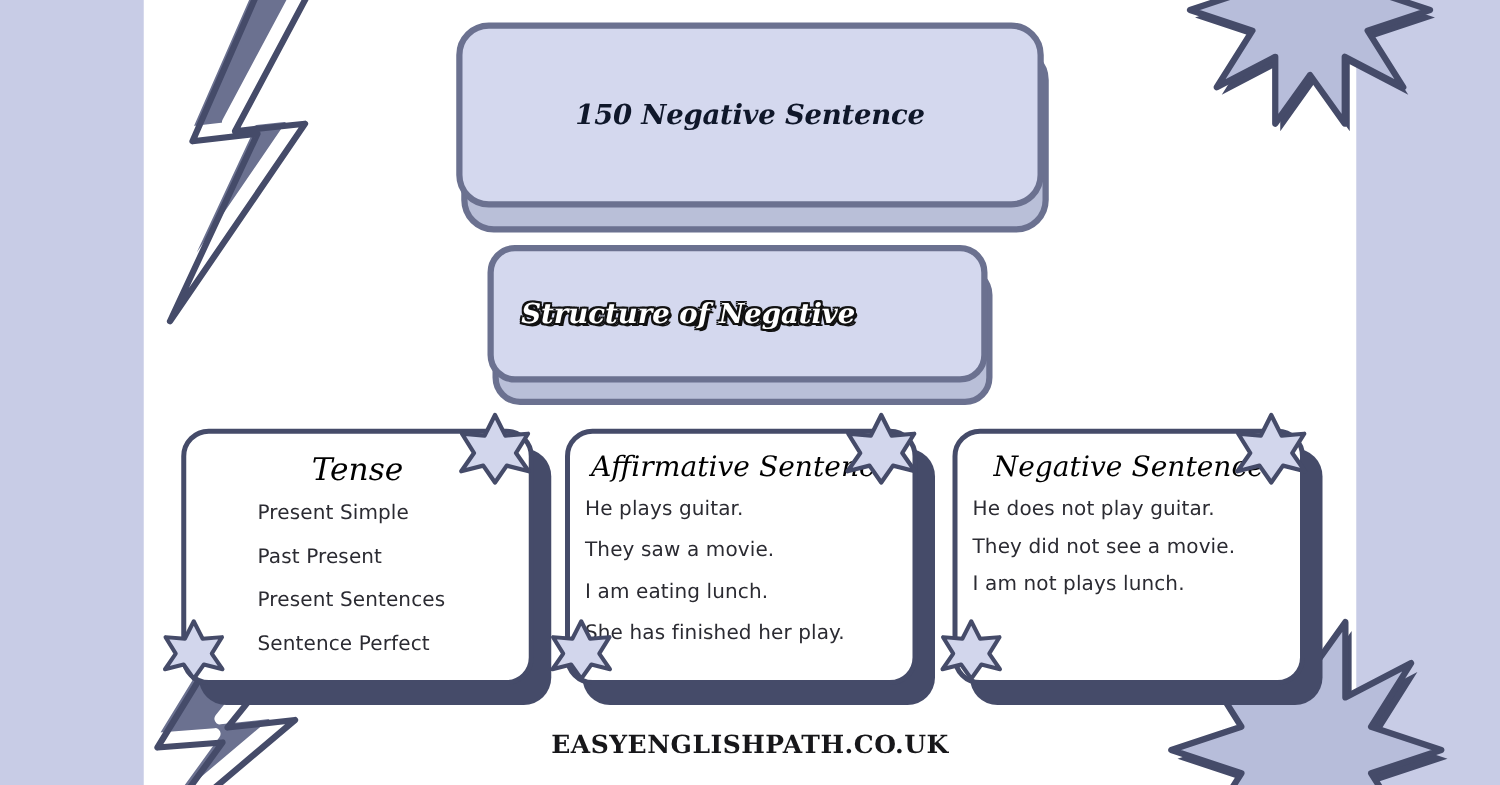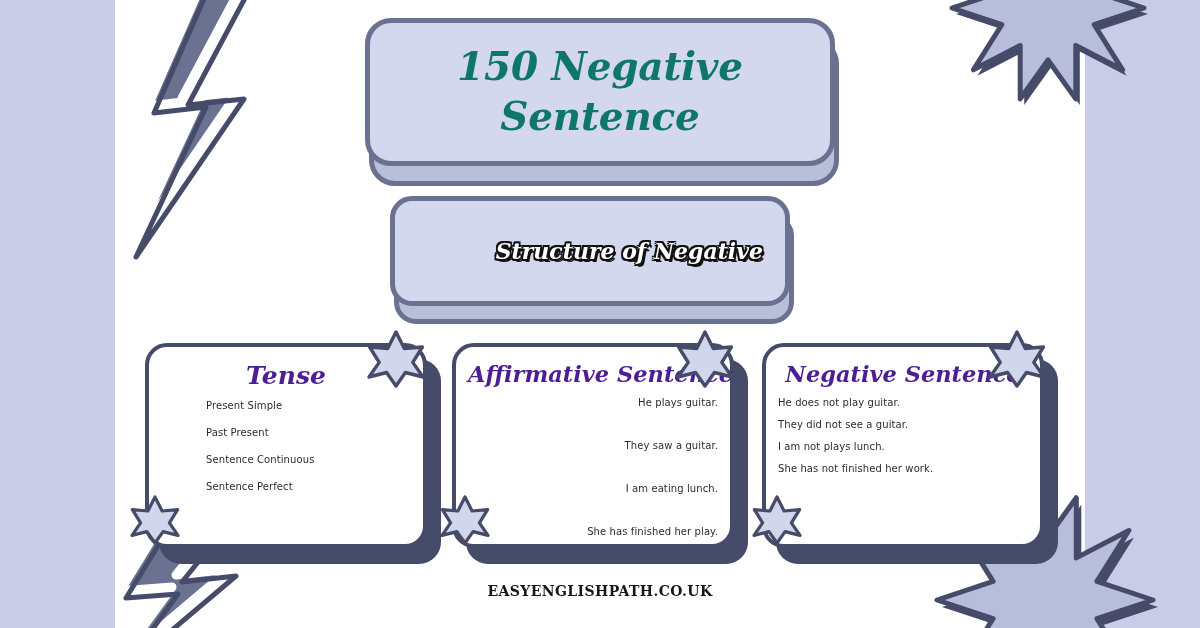--- a/index.html
+++ b/index.html
@@ -68,43 +68,43 @@
     justify-content: center;
   }
 
   
   #title-box { left: 365px; top: 18px; width: 470px; height: 148px; }
   #title-box .hdr-shadow { top: 20px; left: 4px; }
   .title-text {
     font-family: "DejaVu Serif", "Liberation Serif", serif;
     font-style: italic;
     font-weight: bold;
-    font-size: 39px;
+    font-size: 22px;
     line-height: 1.28;
     letter-spacing: -0.2px;
-    color: #0f766e;
+    color: #0f172a;
     text-align: center;
     padding: 0 14px;
     width: 100%;
     box-sizing: border-box;
   }
 
   
   #subtitle-box { left: 390px; top: 196px; width: 400px; height: 110px; }
   #subtitle-box .hdr-shadow { top: 18px; left: 4px; }
   #subtitle-box .hdr-face { border-radius: 22px; }
   #subtitle-box .hdr-shadow { border-radius: 22px; }
   .subtitle-text {
     font-family: "DejaVu Serif", "Liberation Serif", serif;
     font-style: italic;
     font-weight: bold;
     font-size: 22px;
     line-height: 1.3;
     color: #ffffff;
-    text-align: right;
+    text-align: left;
     padding: 0 22px;
     width: 100%;
     box-sizing: border-box;
     text-shadow:
       -1.6px -1.6px 0 #111,  1.6px -1.6px 0 #111,
       -1.6px  1.6px 0 #111,  1.6px  1.6px 0 #111,
       -1.6px  0    0 #111,   1.6px  0    0 #111,
        0   -1.6px 0 #111,    0    1.6px 0 #111,
        2.6px 2.8px 0 #111;
   }
@@ -127,62 +127,62 @@
     height: 100%;
     box-sizing: border-box;
     background: #ffffff;
     border: 4px solid #454b69;
     border-radius: 22px;
     padding: 14px 12px 10px 12px;
   }
   .card-title {
     font-family: "DejaVu Serif", "Liberation Serif", serif;
     font-style: italic;
-    font-weight: bold;
-    color: #4c1d95;
+    font-weight: normal;
+    color: #000000;
     text-align: center;
     white-space: nowrap;
   }
   .card-lines {
     margin-top: 10px;
     display: flex;
     flex-direction: column;
   }
   .card-line {
     font-family: "DejaVu Sans", "Liberation Sans", sans-serif;
-    font-size: 10px;
+    font-size: 16px;
     color: #2b2b32;
     letter-spacing: 0.1px;
   }
 
   #card-tense { left: 145px; top: 343px; width: 282px; height: 205px; }
   #card-tense .card-title { font-size: 25px; }
   #card-tense .card-lines { align-items: flex-start; padding-left: 45px; }
   #card-tense .card-line { margin-bottom: 16px; }
 
   #card-affirmative { left: 452px; top: 343px; width: 282px; height: 205px; }
   #card-affirmative .card-title { font-size: 22.5px; }
-  #card-affirmative .card-lines { align-items: flex-end; gap: 18px; }
+  #card-affirmative .card-lines { align-items: flex-start; }
   #card-affirmative .card-line { margin-bottom: 14px; }
 
   #card-negative { left: 762px; top: 343px; width: 282px; height: 205px; }
   #card-negative .card-title { font-size: 22.5px; }
   #card-negative .card-lines { align-items: flex-start; }
   #card-negative .card-line { margin-bottom: 11px; }
 
   
   #footer-url {
     position: absolute;
     left: 0;
     top: 583px;
     width: 1200px;
     text-align: center;
     font-family: "DejaVu Serif", "Liberation Serif", serif;
     font-weight: bold;
-    font-size: 14px;
+    font-size: 20px;
     letter-spacing: 0.4px;
     color: #17171a;
   }
 </style>
 </head>
 <body>
 
 <div id="canvas">
 
   <div class="page-white"></div>
@@ -253,48 +253,47 @@
     </div>
   </div>
 
   <div class="card-wrap" id="card-tense">
     <div class="card-shadow"></div>
     <div class="card-face">
       <div class="card-title">Tense</div>
       <div class="card-lines">
         <div class="card-line">Present Simple</div>
         <div class="card-line">Past Present</div>
-        <div class="card-line">Sentence Continuous</div>
+        <div class="card-line">Present Sentences</div>
         <div class="card-line">Sentence Perfect</div>
       </div>
     </div>
   </div>
 
   <div class="card-wrap" id="card-affirmative">
     <div class="card-shadow"></div>
     <div class="card-face">
       <div class="card-title">Affirmative Sentence</div>
       <div class="card-lines">
         <div class="card-line">He plays guitar.</div>
-        <div class="card-line">They saw a guitar.</div>
+        <div class="card-line">They saw a movie.</div>
         <div class="card-line">I am eating lunch.</div>
         <div class="card-line">She has finished her play.</div>
       </div>
     </div>
   </div>
 
   <div class="card-wrap" id="card-negative">
     <div class="card-shadow"></div>
     <div class="card-face">
       <div class="card-title">Negative Sentence</div>
       <div class="card-lines">
         <div class="card-line">He does not play guitar.</div>
-        <div class="card-line">They did not see a guitar.</div>
+        <div class="card-line">They did not see a movie.</div>
         <div class="card-line">I am not plays lunch.</div>
-        <div class="card-line">She has not finished her work.</div>
       </div>
     </div>
   </div>
 
   <div class="deco" style="left:367px; top:330px; width:58px; height:58px;">
     <svg width="58" height="58" viewBox="-29 -29 58 58">
       <path fill="#d2d6ec" stroke="#454b69" stroke-width="3.4" stroke-linejoin="round" d="
         M 0 -27 L 8.3 -10.5 L 26.4 -12.0 L 16.8 3.4 L 27 18.0 L 9.4 13.5 L 0 27
         L -9.4 13.5 L -27 18.0 L -16.8 3.4 L -26.4 -12.0 L -8.3 -10.5 Z"></path>
     </svg>

